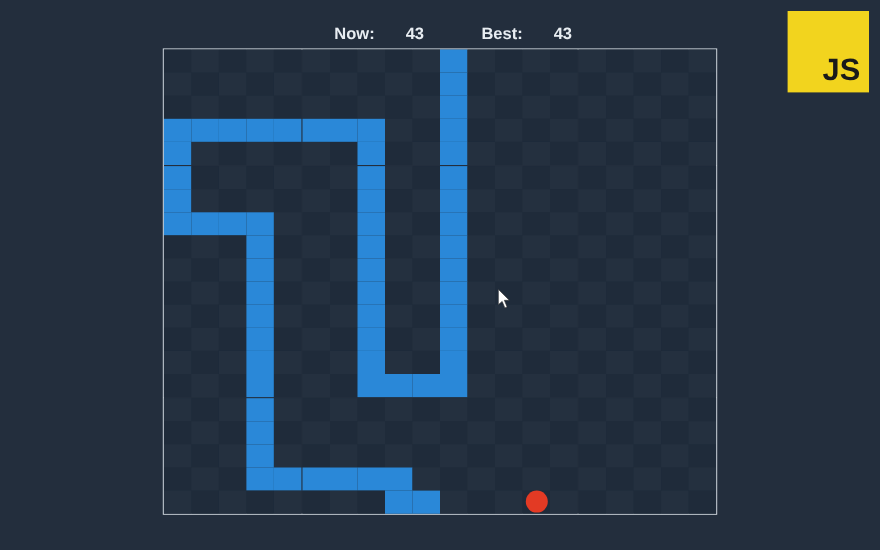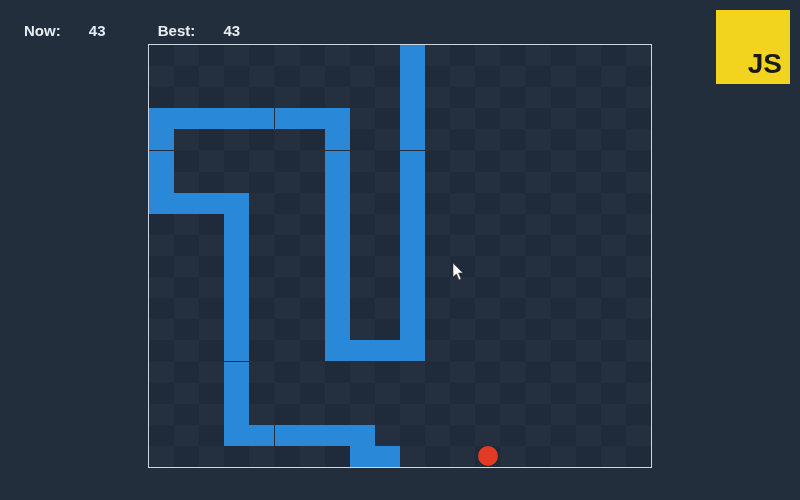--- a/index.html
+++ b/index.html
@@ -1,16 +1,16 @@
 <!DOCTYPE html>
 <html><head>
 <meta charset="utf-8">
 <style>
   html,body{margin:0;padding:0;width:800px;height:500px;background:#232e3d;font-family:Arial,Helvetica,sans-serif;overflow:hidden;position:relative;}
-  .score-bar{position:absolute;top:22px;left:0;width:768px;color:#e8edf2;font-size:15px;font-weight:600;}
+  .score-bar{position:absolute;top:22px;left:0;width:768px;text-align:center;color:#e8edf2;font-size:15px;font-weight:600;padding-left:28px;}
   .score-bar span{margin:0 12px;}
   .board-wrap{position:absolute;left:148px;top:44px;width:504px;height:424px;border:1px solid #cfd6dd;box-sizing:border-box;}
   .board{position:relative;width:502px;height:422px;}
   .cell{position:absolute;width:25.1px;height:21.1px;}
   .c0{background:#1f2b3a;}
   .c1{background:#24303f;}
   .snake{background:#2a88d8;}
   .food{position:absolute;width:20px;height:20px;border-radius:50%;background:#e33a24;}
   .js-badge{position:absolute;top:10px;right:10px;width:74px;height:74px;background:#f2d41e;display:flex;align-items:flex-end;justify-content:flex-end;padding:0 8px 4px 0;box-sizing:border-box;}
   .js-badge span{font-family:Arial,Helvetica,sans-serif;font-weight:800;font-size:28px;color:#1a1a1a;letter-spacing:0px;}

